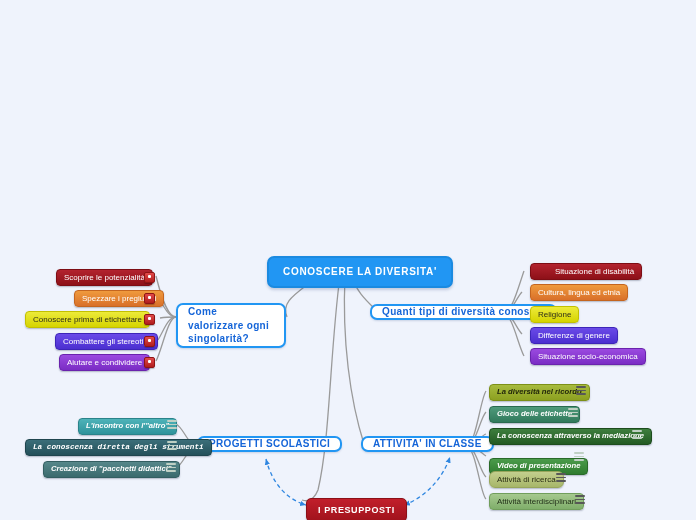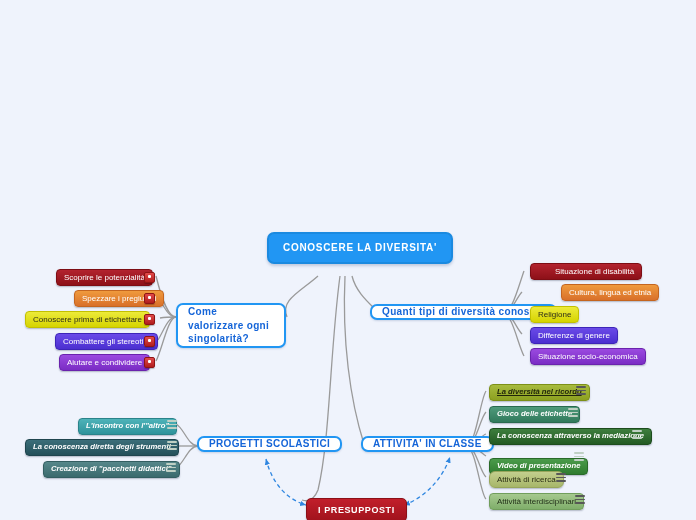--- a/index.html
+++ b/index.html
@@ -74,21 +74,21 @@
   .c-purple { background: linear-gradient(#9b4ae0, #7a2cc4); border-color:#6a23ad; }
 
   .c-olive   { background: linear-gradient(#a8bb3e, #8ca020); border-color:#7d9018; color:#21260a; }
   .c-teal2   { background: linear-gradient(#4f9a7b, #317a5c); border-color:#2a6b50; }
   .c-dgreen  { background: linear-gradient(#3e7e3e, #235a23); border-color:#1d4c1d; }
   .c-green   { background: linear-gradient(#4b9b4b, #2f7c2f); border-color:#296a29;margin-top:8px; }
   .c-lolive  { background: linear-gradient(#c3cf8e, #a7b669); border-color:#97a65b; color:#2b2f14;border-radius:6px; }
   .c-mgreen  { background: linear-gradient(#a6c98f, #7fae6a); border-color:#719e5c; color:#1f2d16; }
 
   .c-tlight  { background: linear-gradient(#4eb3b9, #2f939b); border-color:#2a838a; }
-  .c-tdark   { background: linear-gradient(#3b6e79, #24505a); border-color:#1f454e; }
+  .c-tdark   { background: linear-gradient(#3b6e79, #24505a); border-color:#1f454e;font-family:Liberation Mono, monospace; }
   .c-tmid    { background: linear-gradient(#56878a, #3a6a6d); border-color:#335e61; }
 
   .c-crimson { background: linear-gradient(#c11f2b, #a0121c); border-color:#8c0f17;
                color:#fff; font-weight:bold; letter-spacing:.6px; font-size:9px;
                padding:6px 11px; border-radius:5px; }
 
   
   .marker {
     position: absolute;
     width: 9px; height: 9px;
@@ -159,21 +159,21 @@
       <path d="M198,446 C188,446 184,464 176,468"></path>
     </g>
 
     <g fill="none" stroke="#2f86e0" stroke-width="1.3" stroke-dasharray="4,3" marker-start="url(#arrow)" marker-end="url(#arrow)">
       <path d="M266,459 C272,484 288,500 306,505"></path>
       <path d="M404,505 C424,498 442,480 450,457"></path>
       <path d="M334,517 C334,519 334,520 334,520"></path>
     </g>
   </svg>
 
-  <div class="node topic root" style="left:267px; top:232px;align-items:center;">
+  <div class="node topic root" style="left:267px; top:256px;align-items:center;">
     <span>CONOSCERE LA DIVERSITA'</span>
   </div>
 
   <div class="node topic multiline" style="left:176px; top:303px; width:110px;">
     <span>Come valorizzare ogni singolarità?</span>
   </div>
 
   <div class="node topic" style="left:370px; top:304px;">
     <span>Quanti tipi di diversità conosci?</span>
   </div>
@@ -221,34 +221,34 @@
   <div class="node pill c-purple" style="left:59px; top:354px;">
     <span>Aiutare e condividere</span>
   </div>
   <span class="marker" style="left:144px; top:357px;">
       <i></i>
     </span>
 
   <div class="node pill c-red" style="left:530px; top:263px;padding-left:24px;">
     <span>Situazione di disabilità</span>
   </div>
-  <div class="node pill c-orange" style="left:530px; top:284px;margin-left:31px;">
+  <div class="node pill c-orange" style="left:530px; top:284px;">
     <span>Cultura, lingua ed etnia</span>
   </div>
   <div class="node pill c-yellow dark" style="left:530px; top:306px;">
     <span>Religione</span>
   </div>
   <div class="node pill c-blue" style="left:530px; top:327px;">
     <span>Differenze di genere</span>
   </div>
   <div class="node pill c-purple" style="left:530px; top:348px;">
     <span>Situazione socio-economica</span>
   </div>
 
-  <div class="node pill c-olive ital" style="left:489px; top:384px;text-decoration:underline;">
+  <div class="node pill c-olive ital" style="left:489px; top:384px;">
     <span>La diversità nel ricordo</span>
   </div>
   <span class="note-icon" style="left:576px; top:386px;">
       <span></span>
       <span></span>
       <span></span>
     </span>
 
   <div class="node pill c-teal2 ital" style="left:489px; top:406px;">
     <span>Gioco delle etichette</span>

